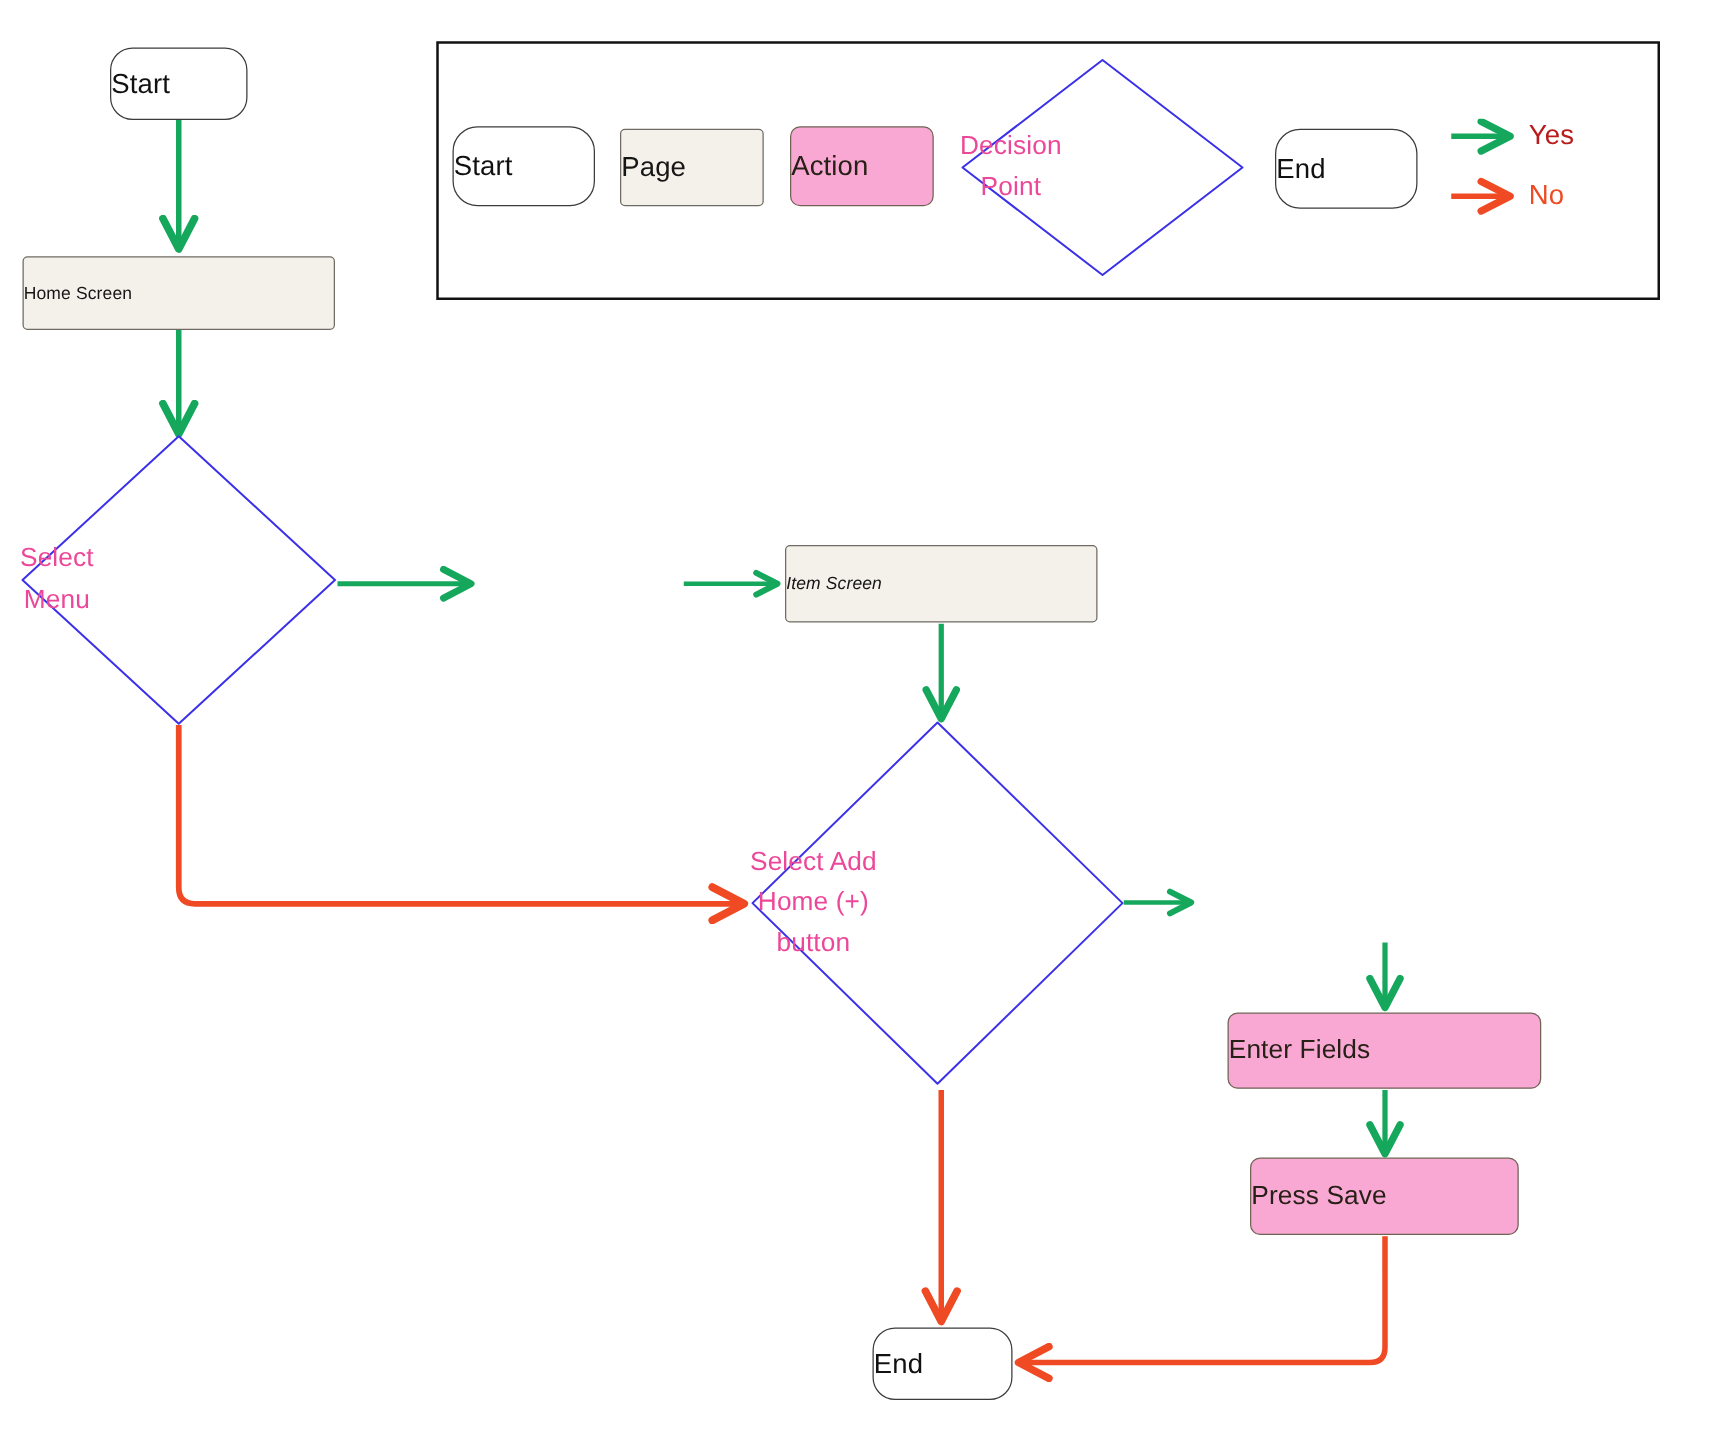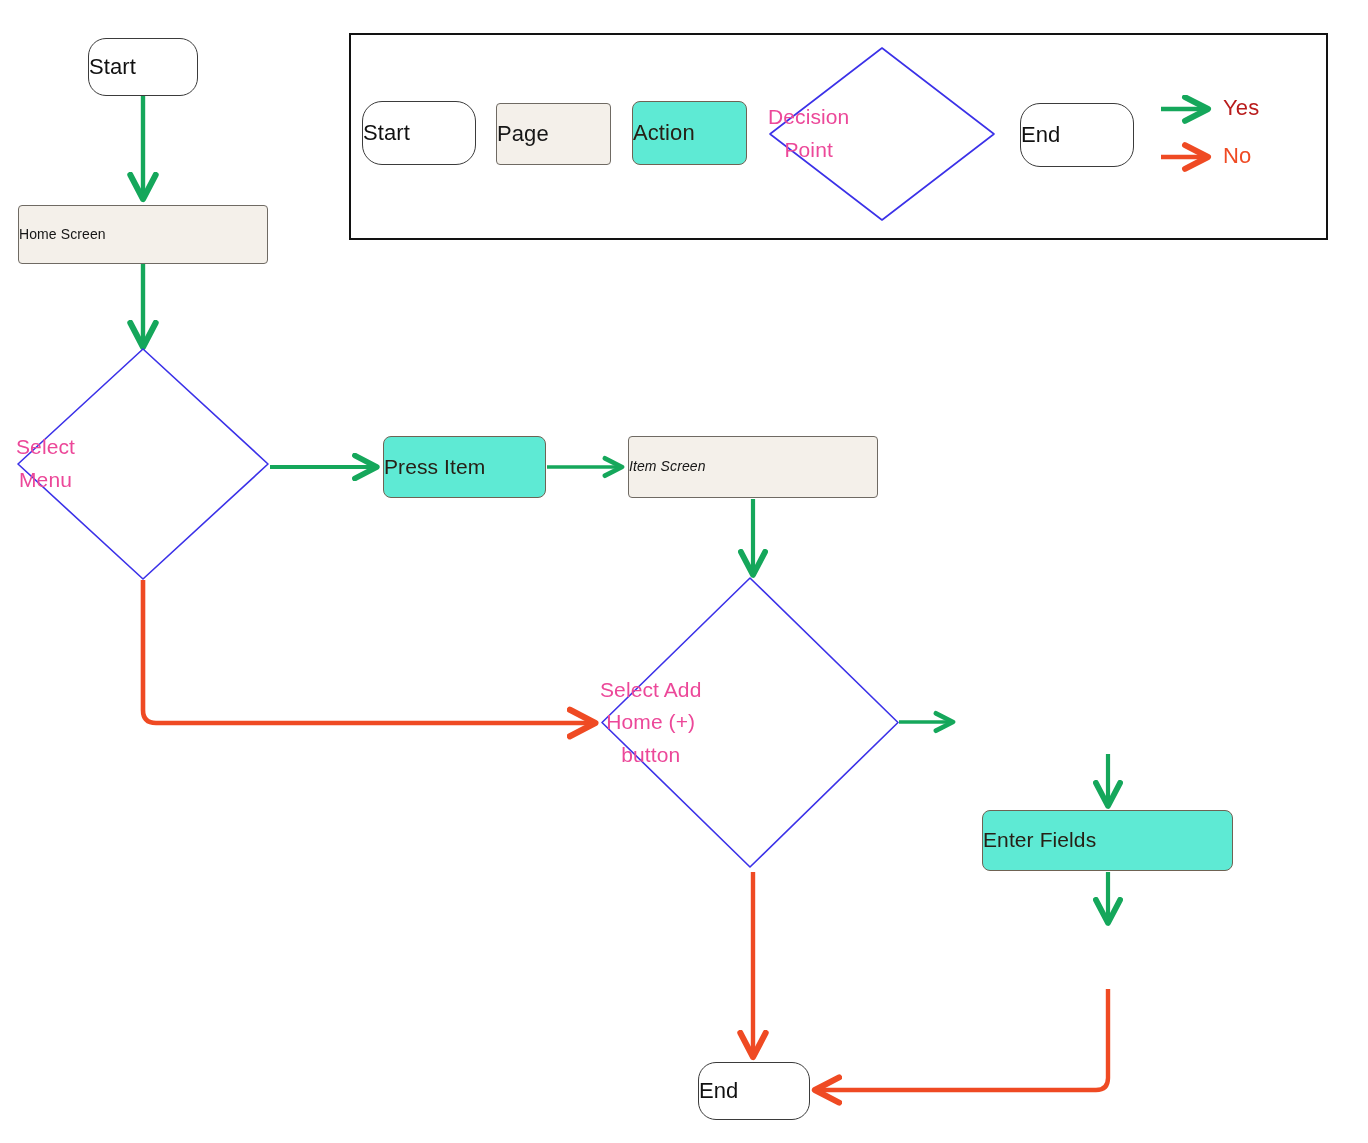--- a/index.html
+++ b/index.html
@@ -48,21 +48,21 @@
   }
   
   .node.page {
     background: #f4f0ea;
     border: 1.6px solid #6f6a63;
     border-radius: 4px;
     color: #161616;
   }
   
   .node.action {
-    background: #5eead4;
+    background: #f9a8d4;
     border: 1.6px solid #6f6354;
     border-radius: 8px;
     color: #272016;
   }
   
   .node.decision {
     background: transparent;
     border: none;
   }
   .decision .diamond {
@@ -156,23 +156,20 @@
   <div class="node decision" style="left:16px; top:347px; width:254px; height:234px;">
     <svg class="diamond" viewBox="0 0 254 234" preserveAspectRatio="none">
       <polygon points="127,2 252,117 127,232 2,117" fill="#ffffff" stroke="#3b31e8" stroke-width="1.6" stroke-linejoin="round"></polygon>
     </svg>
     <div class="dlabel">
       <div>Select</div>
       <div>Menu</div>
     </div>
   </div>
 
-  <div class="node action" style="left:383px; top:436px; width:163px; height:62px; font-size:21px;">
-    <span>Press Item</span>
-  </div>
 
   <div class="node page" style="left:628px; top:436px; width:250px; height:62px; font-size:14px;font-style:italic;">
     <span>Item Screen</span>
   </div>
 
   <div class="node decision" style="left:600px; top:576px; width:300px; height:293px;">
     <svg class="diamond" viewBox="0 0 300 293" preserveAspectRatio="none">
       <polygon points="150,2 298,146.5 150,291 2,146.5" fill="#ffffff" stroke="#3b31e8" stroke-width="1.6" stroke-linejoin="round"></polygon>
     </svg>
     <div class="dlabel">
@@ -180,20 +177,23 @@
       <div>Home (+)</div>
       <div>button</div>
     </div>
   </div>
 
 
   <div class="node action" style="left:982px; top:810px; width:251px; height:61px; font-size:21px;">
     <span>Enter Fields</span>
   </div>
 
+  <div class="node action" style="left:1000px; top:926px; width:215px; height:62px; font-size:21px;">
+    <span>Press Save</span>
+  </div>
 
   <div class="node terminator" style="left:698px; top:1062px; width:112px; height:58px; border-radius:18px; font-size:22px;">
     <span>End</span>
   </div>
 
   <div id="legend-box">
 
     <div class="node terminator" style="left:11px; top:66px; width:114px; height:64px; border-radius:20px; font-size:22px;">
       <span>Start</span>
     </div>

